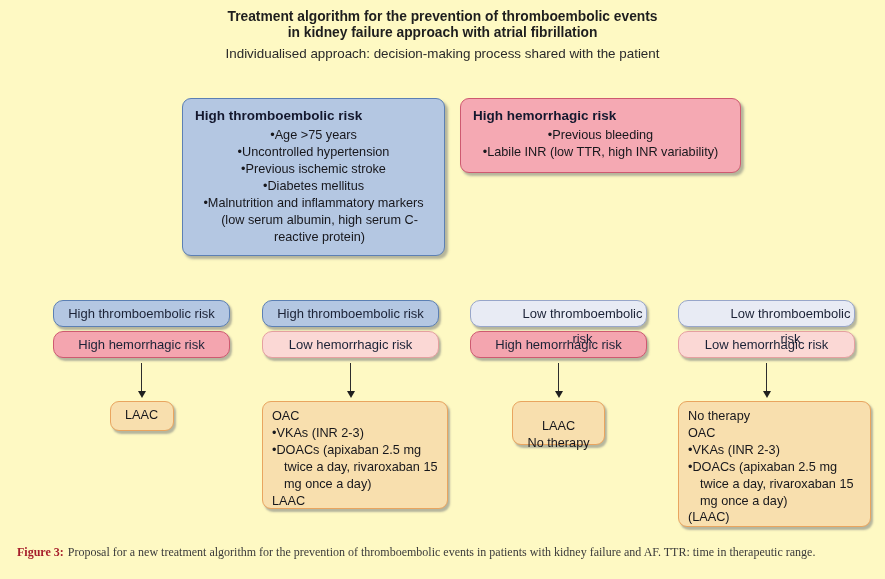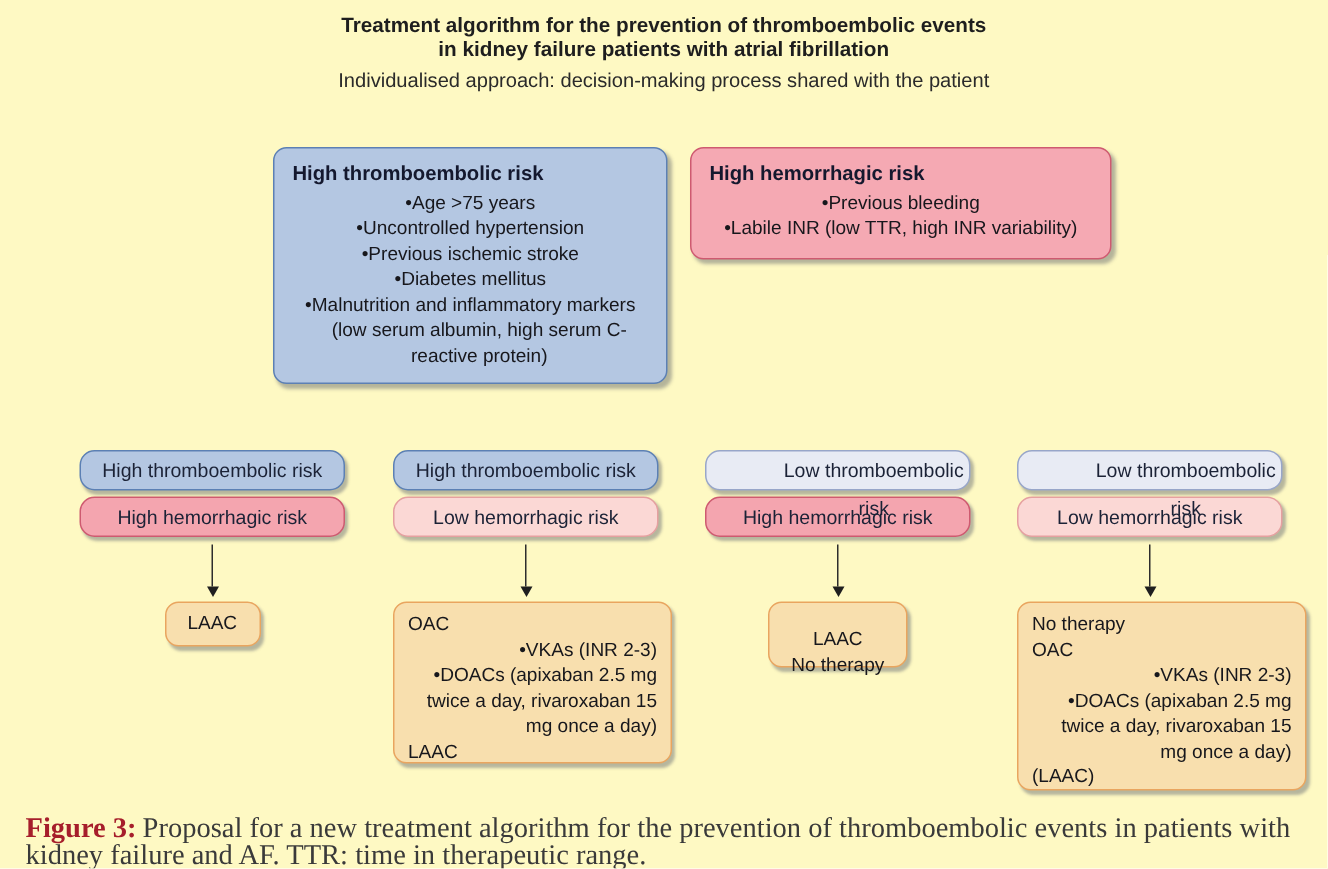--- a/index.html
+++ b/index.html
@@ -63,44 +63,44 @@
   .outcome{
     margin:0 auto;
     background:#f8dfae;border:1.6px solid #e9a55f;border-radius:9px;
     box-sizing:border-box;
     box-shadow:2px 2.5px 2px rgba(95,100,110,0.45);
     font-size:12.7px;line-height:16.9px;color:#17171c;
     padding:16px 9px;
   }
   .outcome.center{text-align:center;}
   .out-line{white-space:normal;}
-  .out-line.bullet{padding-left:12px;text-indent:-12px;text-align:right;}
+  .out-line.bullet{padding-left:12px;text-indent:-12px;}
   .out-line.bullet::before{content:"\2022 ";}
 
   .col1{left:53px;}  .col1 .outcome{width:64px;padding-top:5px;height:30px;}
   .col2{left:262px;} .col2 .outcome{width:186px;height:108px;padding-top:6px;}
   .col3{left:470px;} .col3 .outcome{width:93px;height:44px;}
   .col4{left:678px;} .col4 .outcome{width:193px;height:126px;padding-top:6px;}
 
   
   .caption{
     position:absolute;left:17px;top:544px;width:856px;
     font-family:"Liberation Serif", serif;
-    font-size:19px;line-height:17.5px;color:#3a3a3a;
+    font-size:12px;line-height:17.5px;color:#3a3a3a;
   }
   .fig-label{font-weight:bold;color:#a61e2b;margin-right:4px;}
 </style>
 </head>
 <body>
 
 <div class="canvas">
 
   <div class="title-block">
     <div class="title-line">Treatment algorithm for the prevention of thromboembolic events</div>
-    <div class="title-line">in kidney failure patients with atrial fibrillation</div>
+    <div class="title-line">in kidney failure approach with atrial fibrillation</div>
     <div class="subtitle">Individualised approach: decision-making process shared with the patient</div>
   </div>
 
   <div class="bigbox blue">
     <div class="bigbox-title">High thromboembolic risk</div>
     <ul>
       <li>Age &gt;75 years</li>
       <li>Uncontrolled hypertension</li>
       <li>Previous ischemic stroke</li>
       <li>Diabetes mellitus</li>

